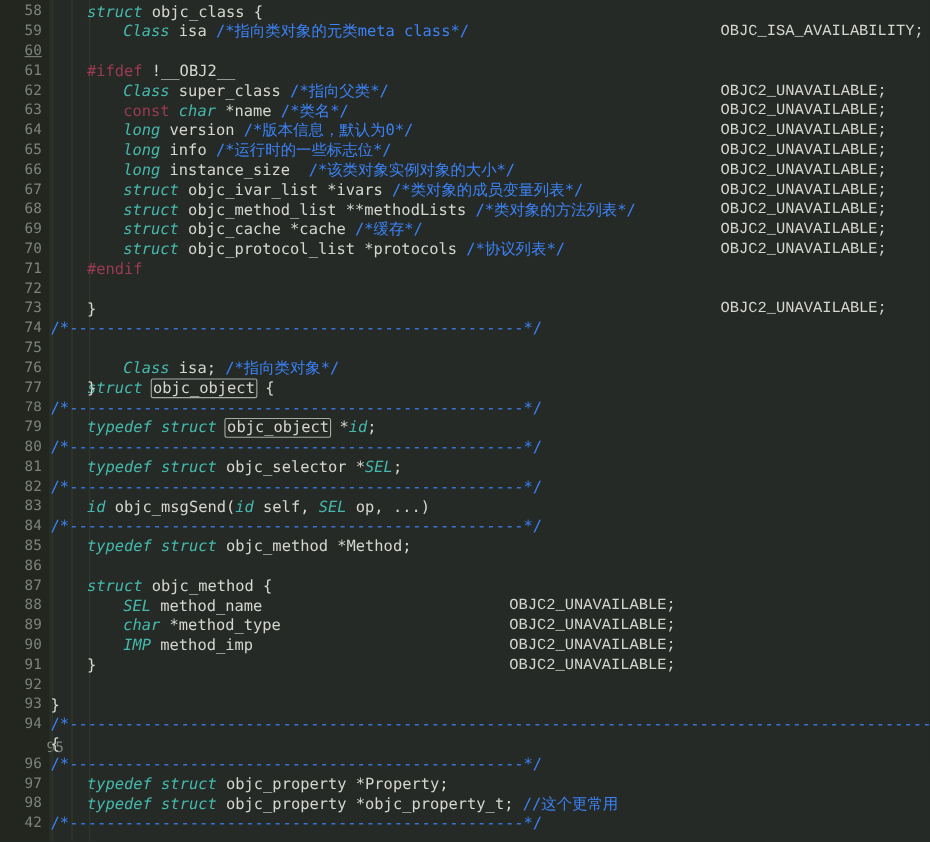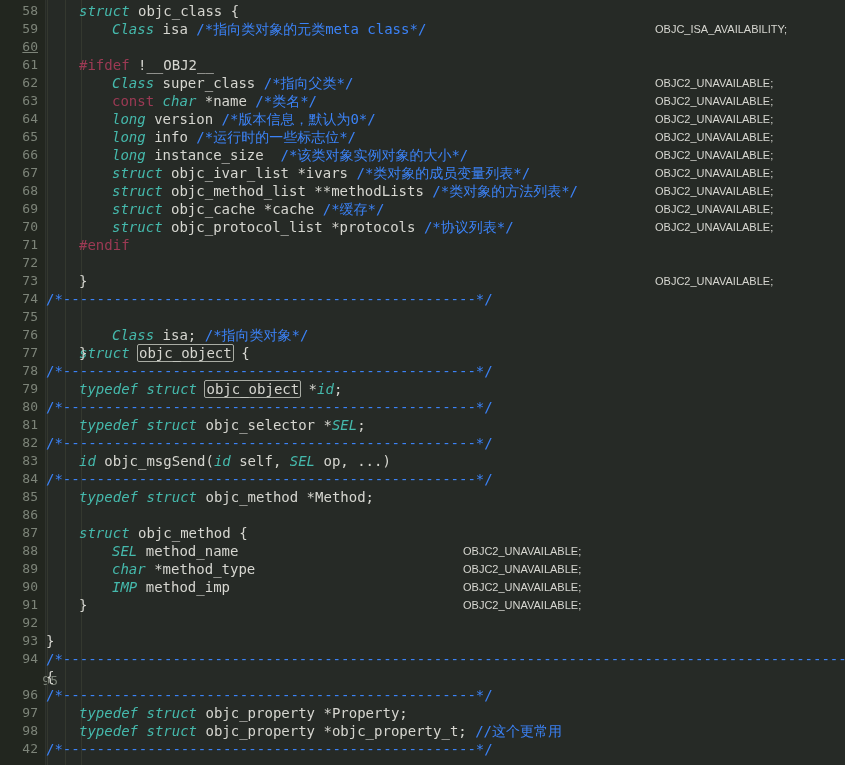--- a/index.html
+++ b/index.html
@@ -71,23 +71,23 @@
     font-family: "DejaVu Sans Mono", "Liberation Mono", monospace;
     color: #d6d6d0;
   }
   .code-line .seg { white-space: pre; }
 
   
   .avail-col {
     position: absolute;
     height: 18px;
     line-height: 18px;
-    font-size: 11px;
+    font-size: 14px;
     white-space: pre;
-    font-family: Liberation Sans, sans-serif;
+    font-family: Liberation Mono, monospace;
     color: #d6d6d0;
   }
 
   
   .t-plain    { color: #d6d6d0; }
   .t-type     { color: #45b9ac; font-style: italic; }
   .t-keyword  { color: #9c3a54; }
   .t-comment  { color: #3b82f6; }
   .t-sel      { color: #45b9ac; font-style: italic; }
 
@@ -119,21 +119,21 @@
       <div class="gutter-num" style="top: 182px;">68</div>
       <div class="gutter-num" style="top: 200px;">69</div>
       <div class="gutter-num" style="top: 218px;">70</div>
       <div class="gutter-num" style="top: 236px;">71</div>
       <div class="gutter-num" style="top: 254px;">72</div>
       <div class="gutter-num" style="top: 272px;">73</div>
       <div class="gutter-num" style="top: 290px;">74</div>
       <div class="gutter-num" style="top: 308px;">75</div>
       <div class="gutter-num" style="top: 326px;">76</div>
       <div class="gutter-num" style="top: 344px;">77</div>
-      <div class="gutter-num" style="top: 362px;">78</div>
+      <div class="gutter-num" style="top: 362px; font-family: Liberation Mono, monospace;">78</div>
       <div class="gutter-num" style="top: 380px;">79</div>
       <div class="gutter-num" style="top: 398px;">80</div>
       <div class="gutter-num" style="top: 416px;">81</div>
       <div class="gutter-num" style="top: 434px;">82</div>
       <div class="gutter-num" style="top: 452px;">83</div>
       <div class="gutter-num" style="top: 470px;">84</div>
       <div class="gutter-num" style="top: 488px;">85</div>
       <div class="gutter-num" style="top: 506px;">86</div>
       <div class="gutter-num" style="top: 524px;">87</div>
       <div class="gutter-num" style="top: 542px;">88</div>

